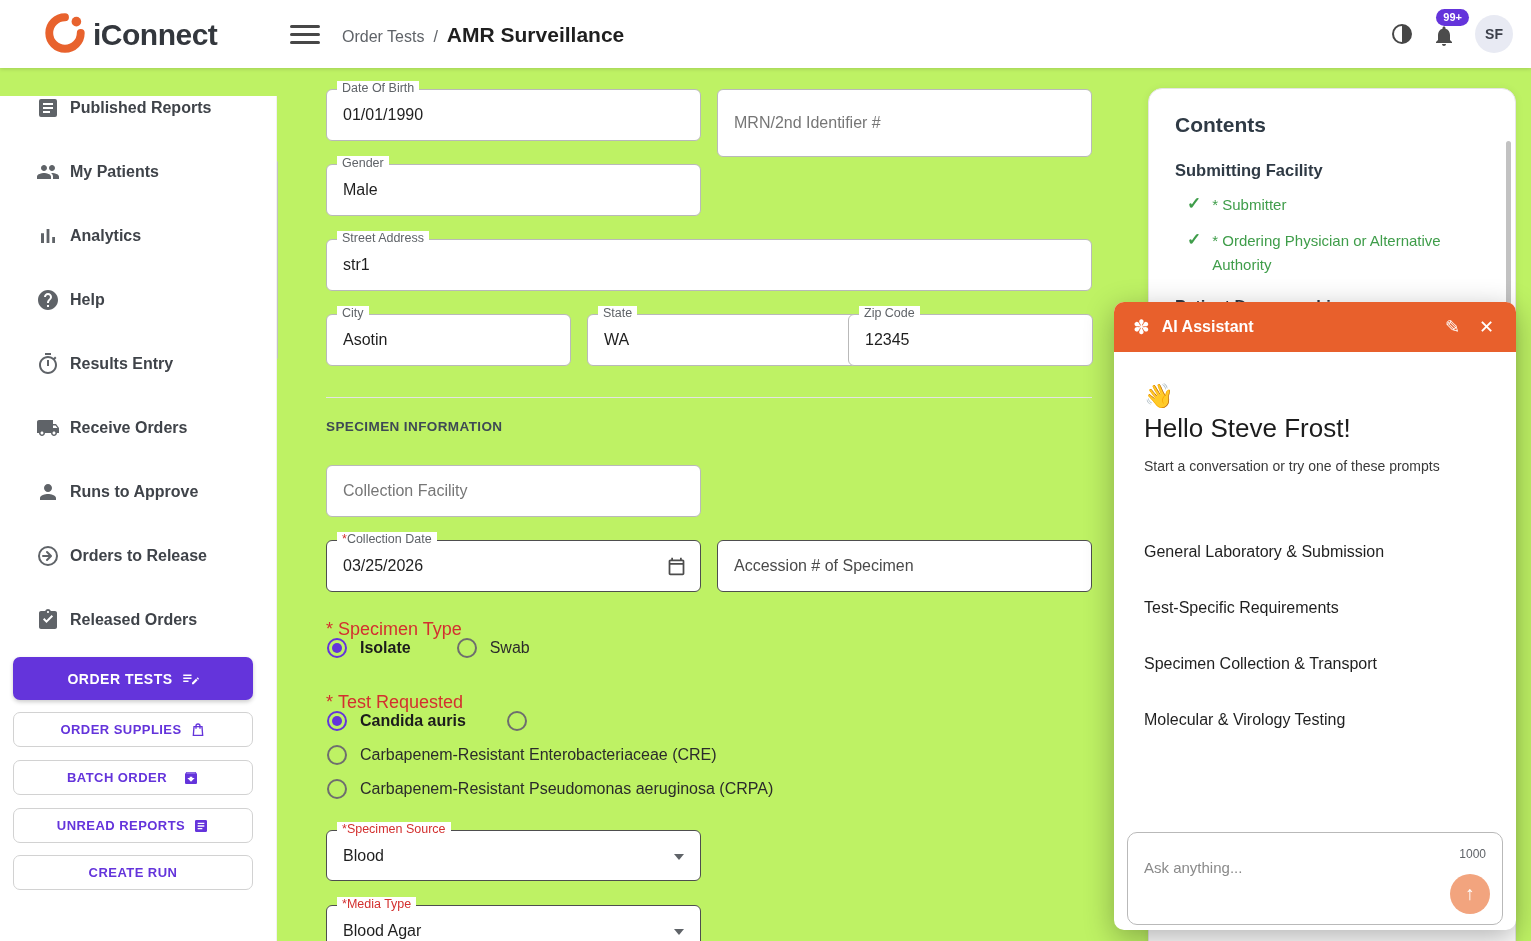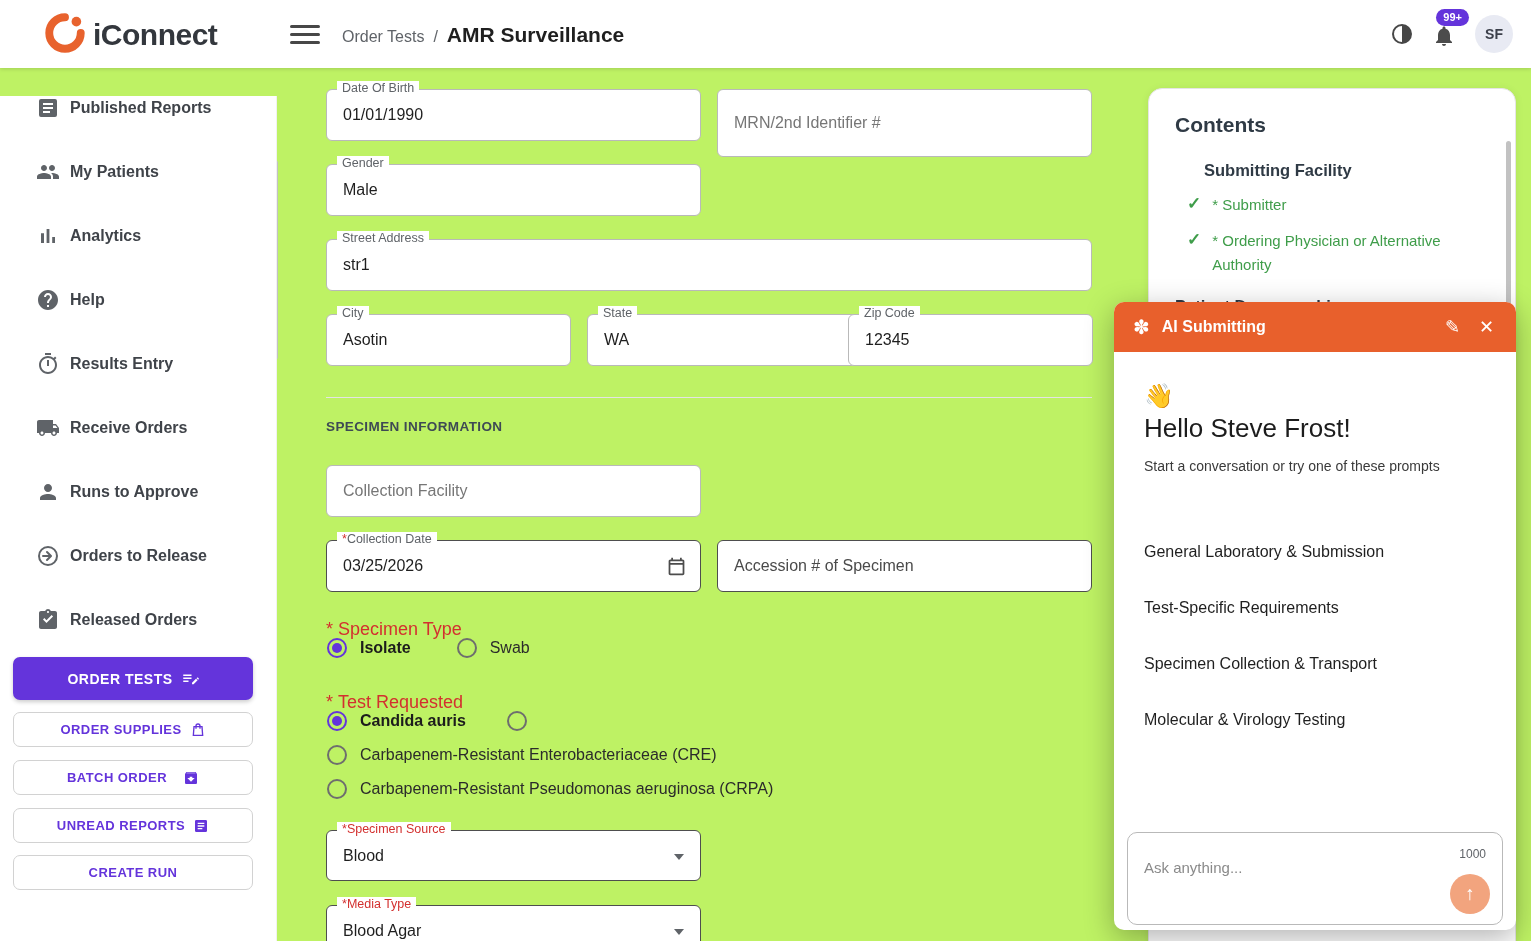--- a/index.html
+++ b/index.html
@@ -342,37 +342,37 @@
   </div>
 
   <div class="fld dark" style="left:326px; top:905px; width:375px; height:52px;">
     <span class="flabel allred"><span>*</span><span>Media Type</span></span>
     <span class="fvalue">Blood Agar</span>
     <span class="caret"></span>
   </div>
 
   <div class="contents-card">
     <div class="contents-title">Contents</div>
-    <div class="contents-section" style="top:72px;margin-left:29px;">Submitting Facility</div>
+    <div class="contents-section" style="top:72px;">Submitting Facility</div>
     <div class="check-item" style="top:104px;">
       <span class="check-mark">✓</span>
       <span class="check-text">* Submitter</span>
     </div>
     <div class="check-item" style="top:140px;">
       <span class="check-mark">✓</span>
       <span class="check-text">* Ordering Physician or Alternative Authority</span>
     </div>
     <div class="contents-section" style="top:208px;">Patient Demographics</div>
     <div class="scroll-thumb" style="right:4px; top:52px; width:5px; height:220px;"></div>
   </div>
 
   <div class="ai-panel">
     <div class="ai-header">
       <span class="ai-flower">✽</span>
-      <span class="ai-title">AI Submitting</span>
+      <span class="ai-title">AI Assistant</span>
       <span class="ai-hicon" style="right:56px;">✎</span>
       <span class="ai-hicon" style="right:22px;">✕</span>
     </div>
     <div class="ai-body">
       <div class="ai-emoji">👋</div>
       <div class="ai-greeting">Hello Steve Frost!</div>
       <div class="ai-subtitle">Start a conversation or try one of these prompts</div>
 
       <div class="ai-prompt" style="top:191px;">General Laboratory &amp; Submission</div>
       <div class="ai-prompt" style="top:247px;">Test-Specific Requirements</div>

